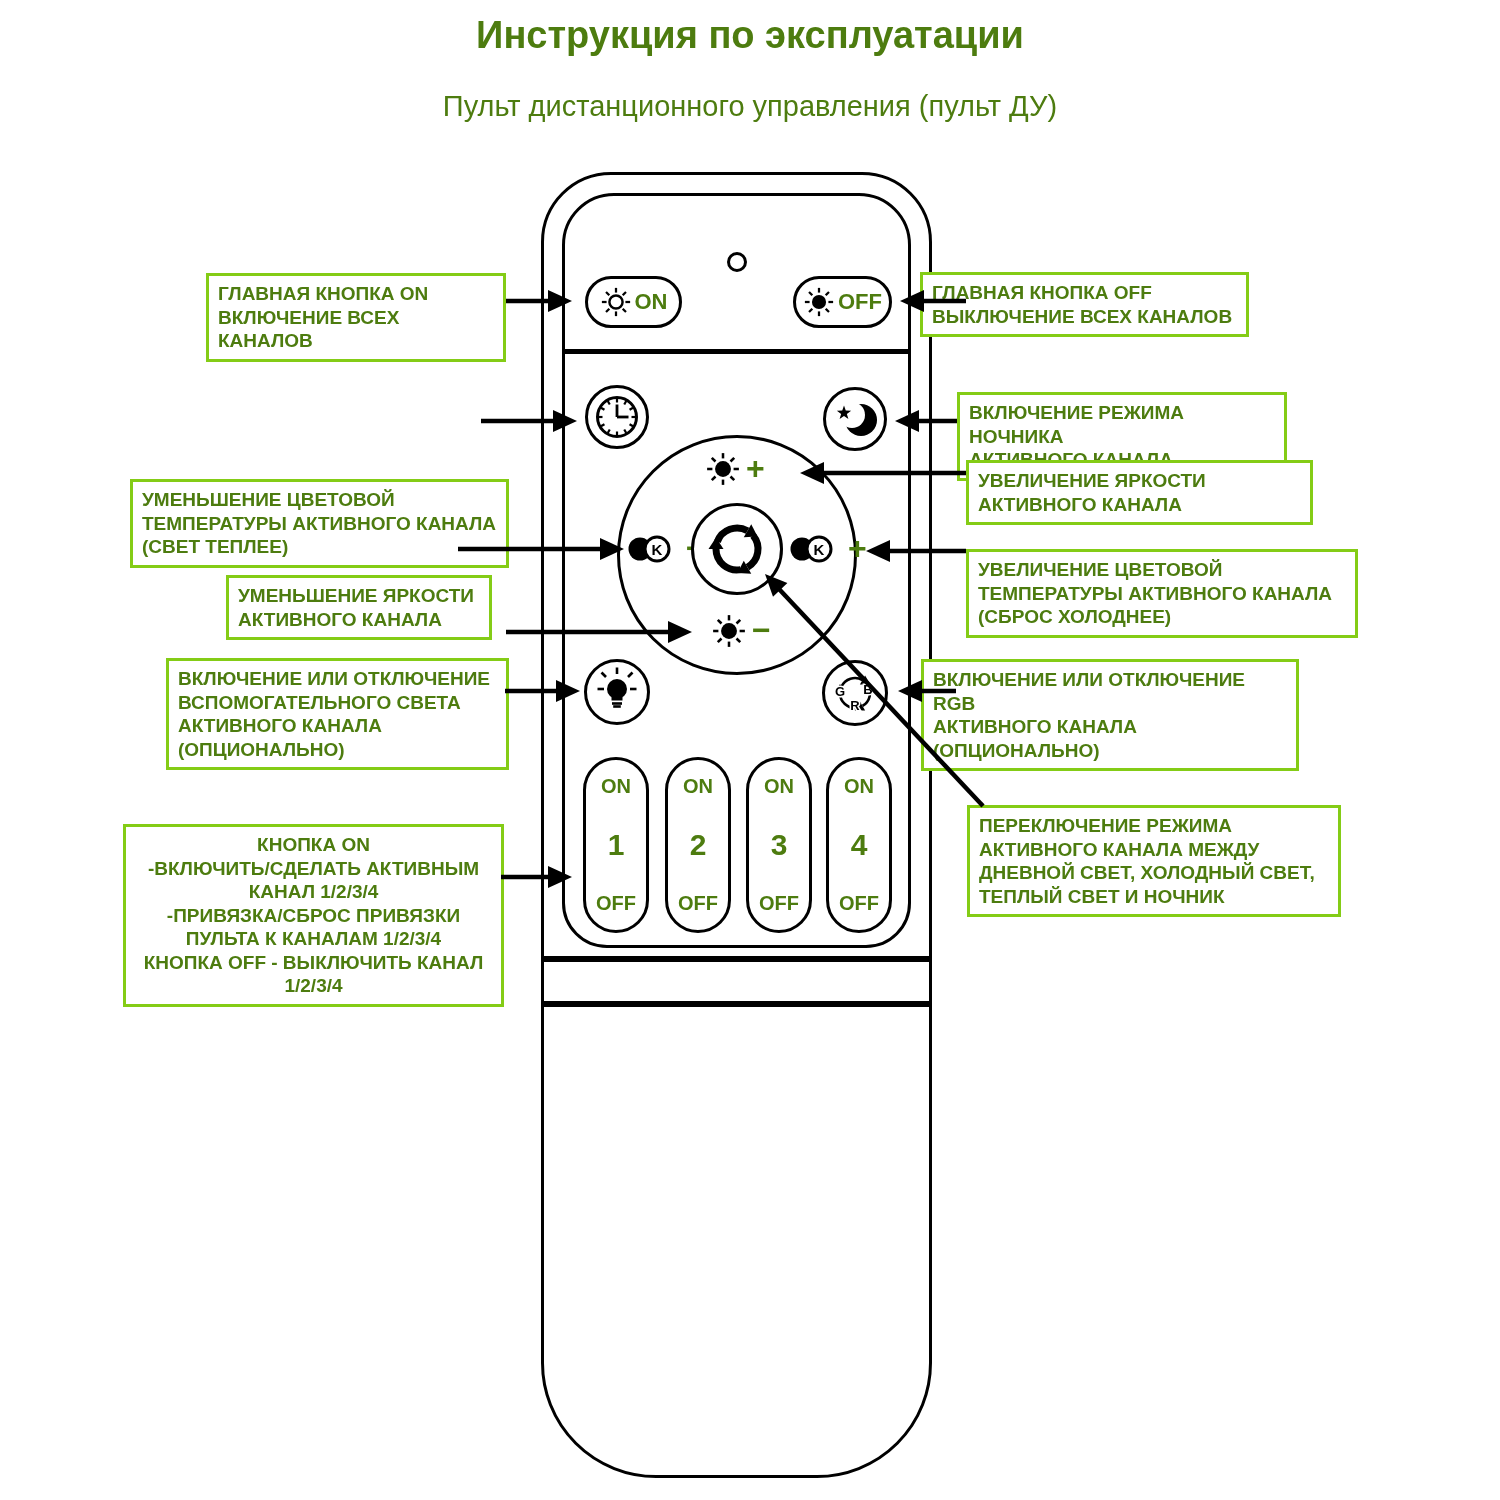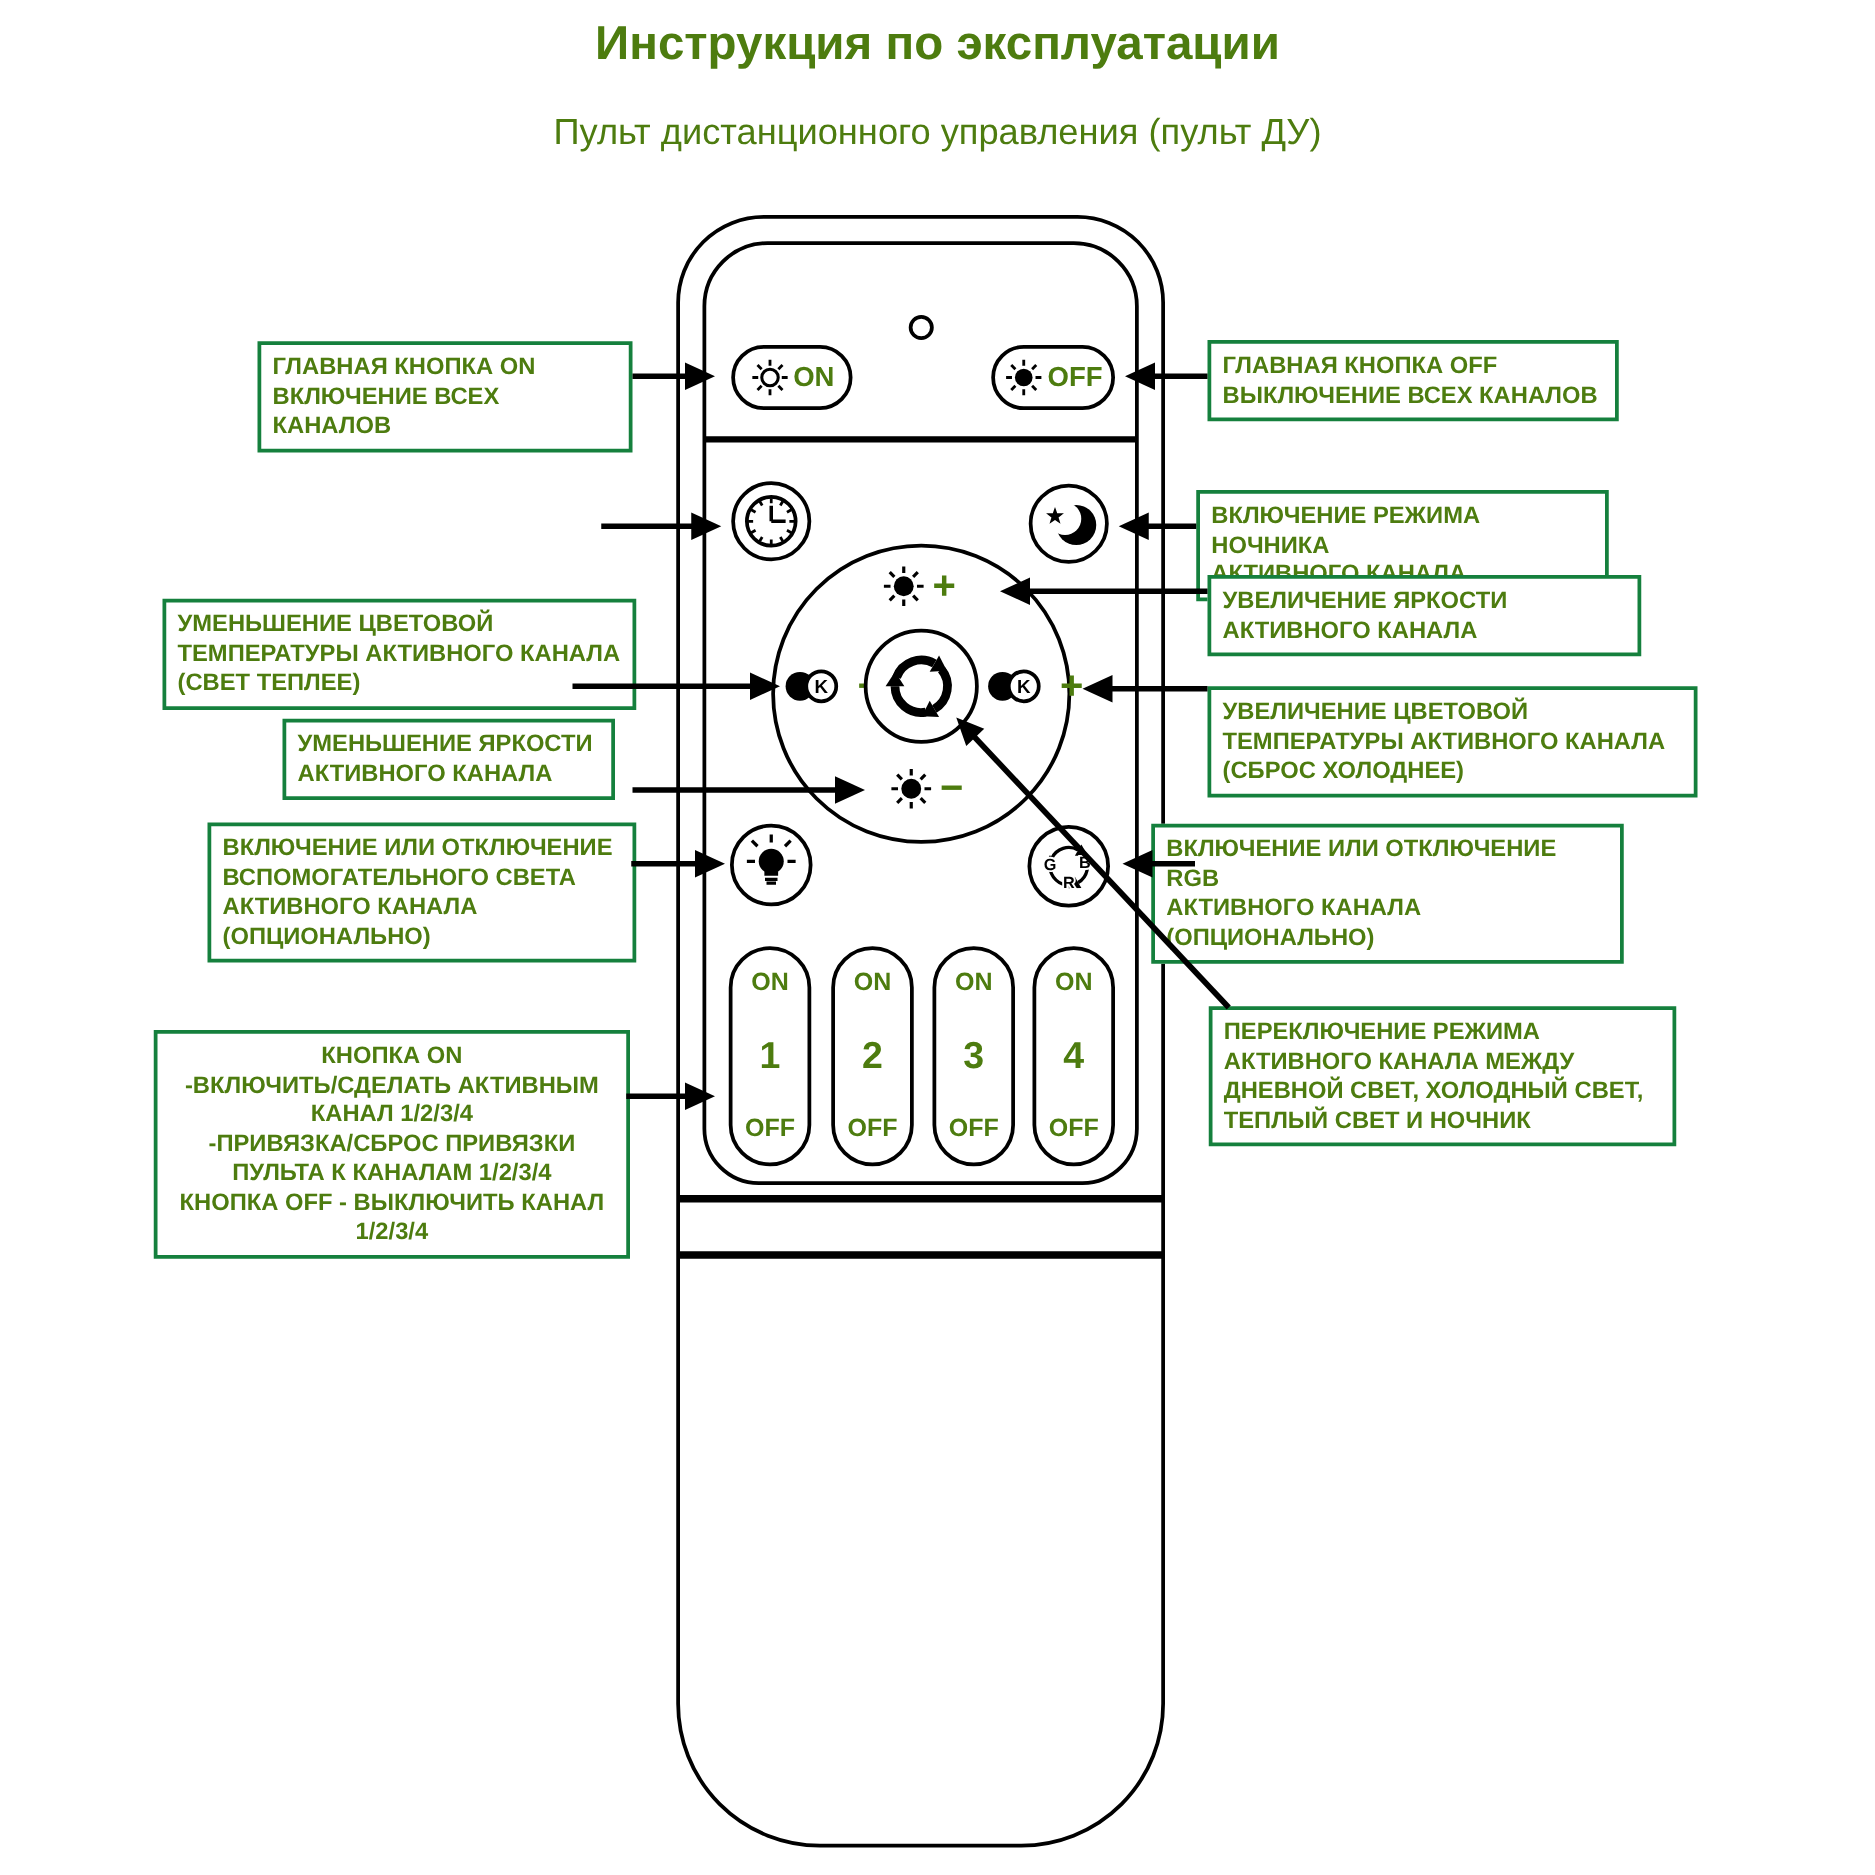--- a/index.html
+++ b/index.html
@@ -32,29 +32,29 @@
   .seam{position:absolute;left:542px;width:388px;height:6px;background:#000;}
 
   
   .chan{position:absolute;top:757px;width:66px;height:176px;border:3px solid #000;border-radius:33px;
         background:#fff;box-sizing:border-box;display:flex;flex-direction:column;align-items:center;
         justify-content:space-between;padding:15px 0;font-weight:bold;}
   .chan .on,.chan .off{font-size:20px;}
   .chan .num{font-size:30px;}
 
   
-  .box{position:absolute;border:3px solid #15803d;background:#fff;box-sizing:border-box;
+  .box{position:absolute;border:3px solid #84cc16;background:#fff;box-sizing:border-box;
        padding:6px 9px;font-size:19px;font-weight:bold;line-height:1.24;white-space:pre-line;z-index:4;}
   .b-l1{left:206px;top:273px;width:300px;}
   .b-l2{left:129px;top:392px;width:362px;}
   .b-l3{left:130px;top:479px;width:379px;}
   .b-l4{left:226px;top:575px;width:266px;}
   .b-l5{left:166px;top:658px;width:343px;}
   .b-l6{left:123px;top:824px;width:381px;text-align:center;}
-  .b-r1{left:966px;top:272px;width:329px;}
+  .b-r1{left:920px;top:272px;width:329px;}
   .b-r2{left:957px;top:392px;width:330px;}
   .b-r3{left:966px;top:460px;width:347px;}
   .b-r4{left:966px;top:549px;width:392px;}
   .b-r5{left:921px;top:659px;width:378px;}
   .b-r6{left:967px;top:805px;width:374px;}
 
   .overlay{position:absolute;left:0;top:0;width:1500px;height:1500px;z-index:5;pointer-events:none;}
   .overlay line{stroke:#000;stroke-width:4.5;}
   .overlay polygon{fill:#000;}
   svg text{font-family:"Liberation Sans",sans-serif;font-weight:bold;fill:#000;}

